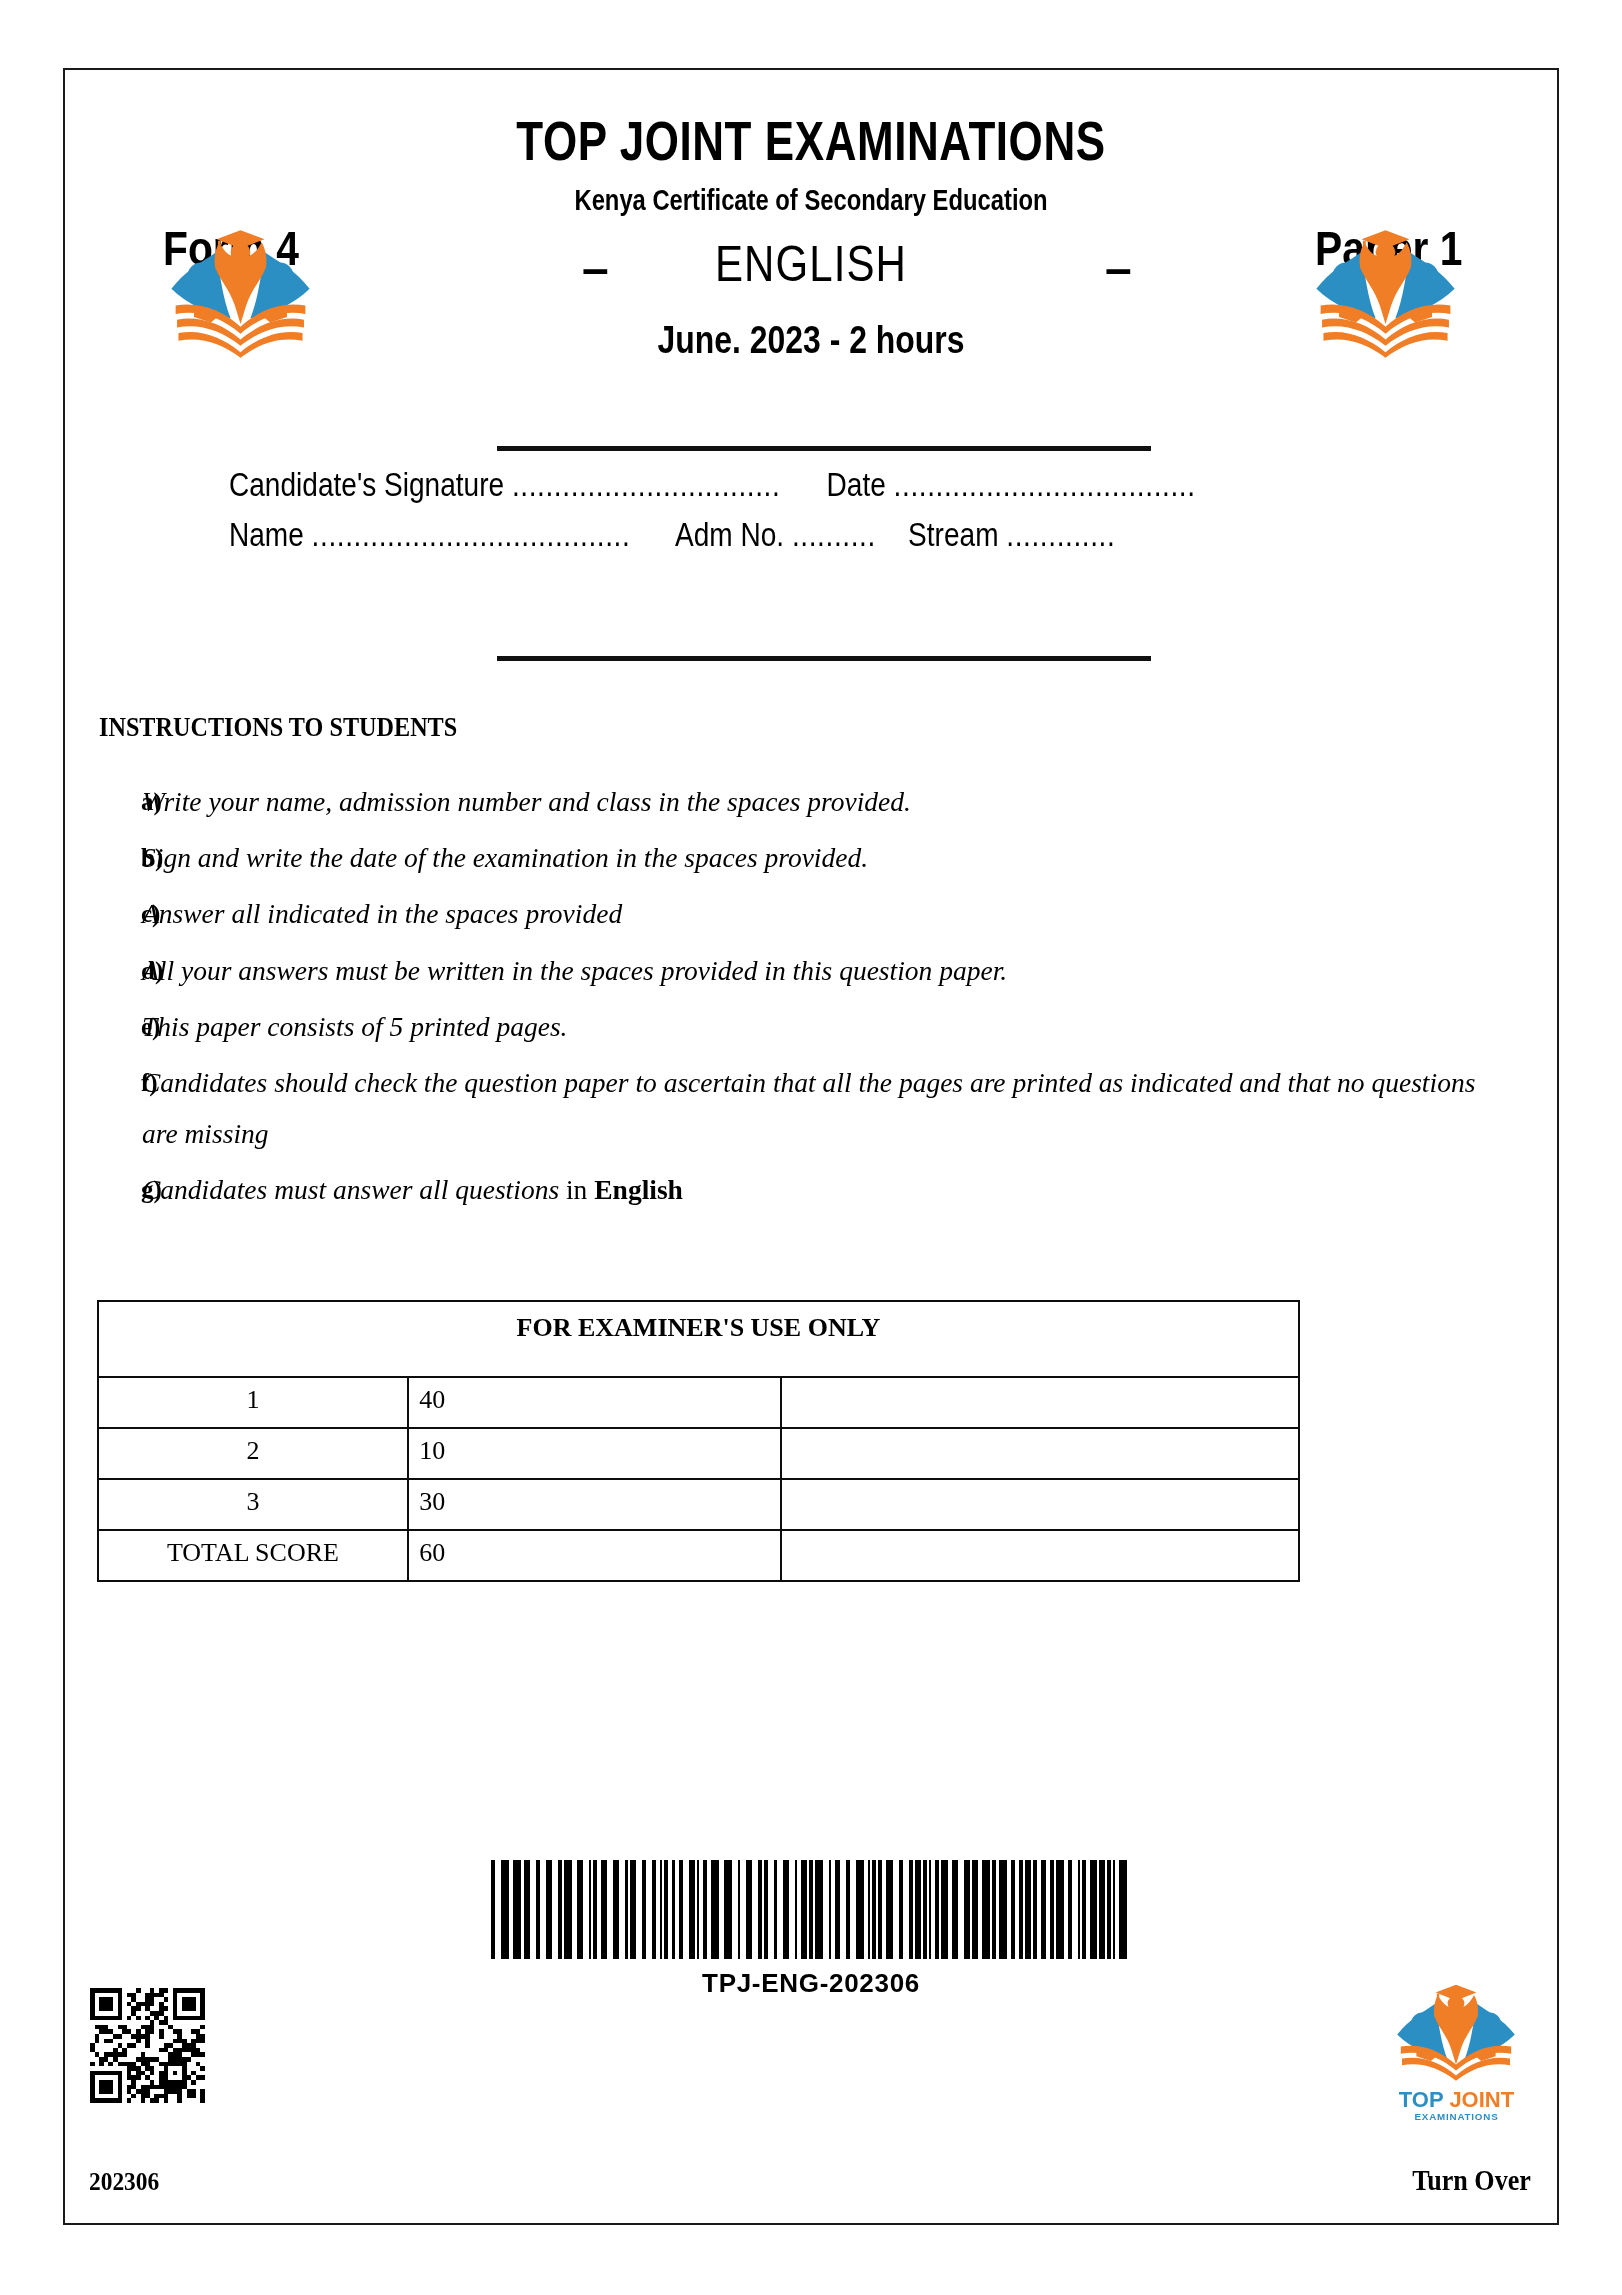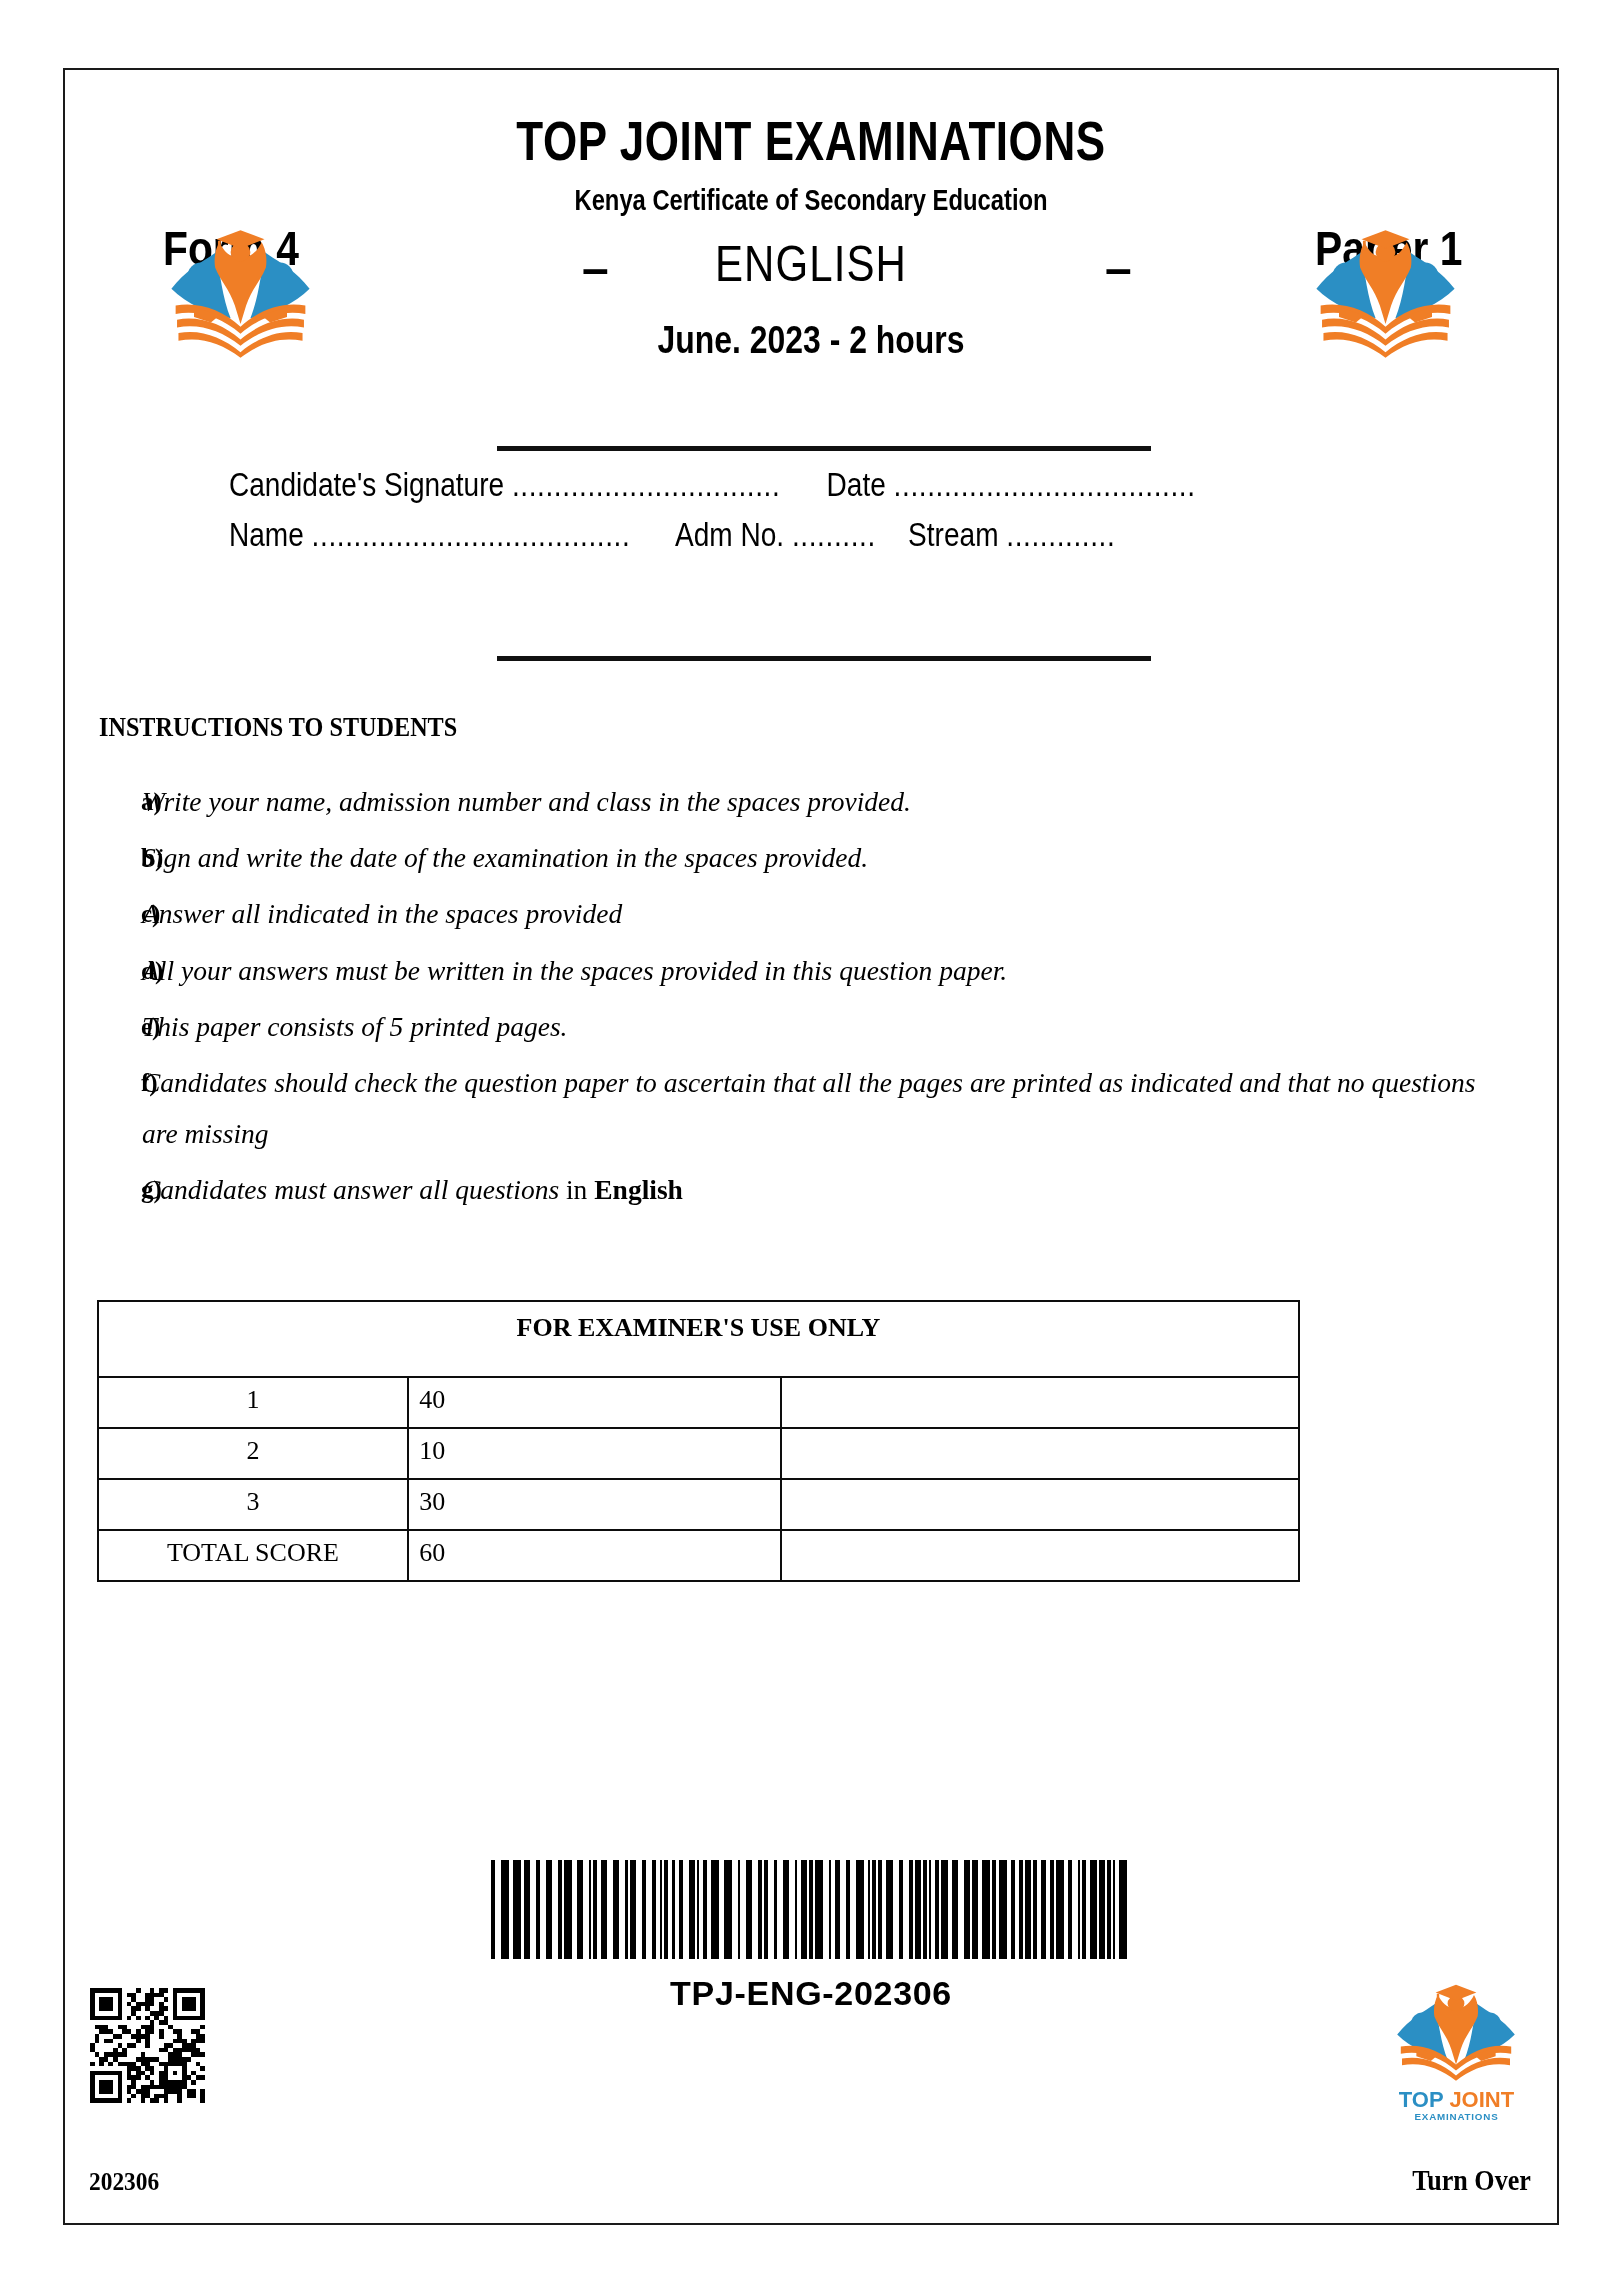--- a/index.html
+++ b/index.html
@@ -279,23 +279,23 @@
     font-size: 0;
     white-space: nowrap;
   }
   #barcode-bars i {
     display: inline-block;
     height: 99px;
     background: #000000;
     vertical-align: top;
   }
   #barcode-label {
-    margin-top: 15px;
+    margin-top: 9px;
     font-family: "Liberation Sans", sans-serif;
-    font-size: 34px;
+    font-size: 26px;
     font-weight: 700;
     letter-spacing: 0.7px;
   }
 
   
   #qr-code {
     position: absolute;
     left: 25px;
     bottom: 120px;
     width: 115px;

